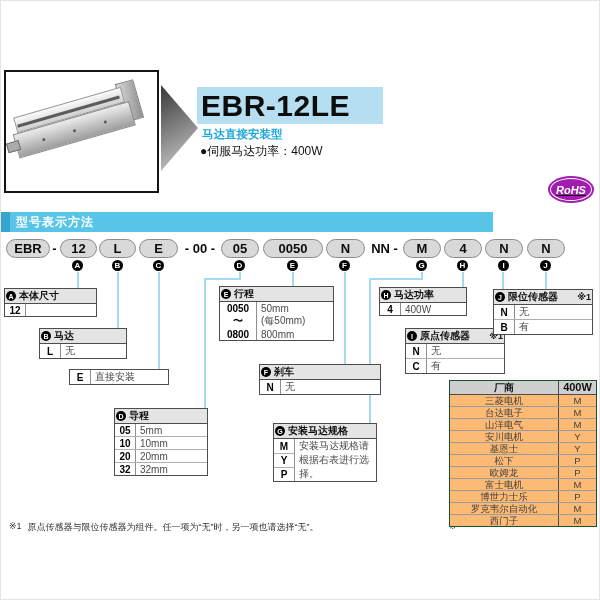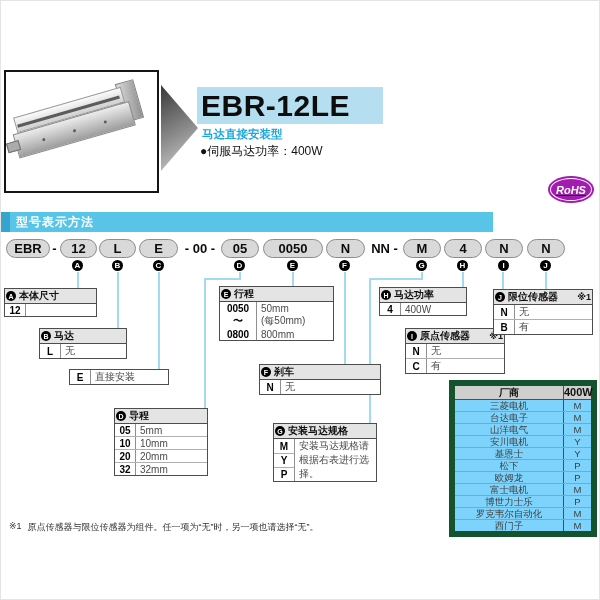--- a/index.html
+++ b/index.html
@@ -44,21 +44,21 @@
   .blc{width:10px;height:10px;border-radius:50%;background:#000;color:#fff;font-size:7px;font-weight:bold;display:flex;align-items:center;justify-content:center;flex:none;}
   .box-note{margin-left:auto;font-weight:bold;font-size:9px;}
   .box-r{display:flex;align-items:center;min-height:12px;}
   .box-r + .box-r{border-top:1px solid #b0b0b0;}
   .code{width:20px;flex:none;text-align:center;font-weight:bold;border-right:1px solid #8f8f8f;align-self:stretch;display:flex;align-items:center;justify-content:center;}
   .desc{padding:0 0 0 4px;color:#4a4a4a;}
   .box-e .code{width:36px;}
   .box-g .box-r + .box-r{border-top:none;}
   .box-g .box-r + .box-r .code{border-top:1px solid #b0b0b0;}
   
-  .mfg{position:absolute;left:448px;top:379px;width:148px;border:6px solid #14532d;box-sizing:border-box;z-index:2;background:#7dd3fc;}
+  .mfg{position:absolute;left:448px;top:379px;width:148px;border:1px solid #14532d;box-sizing:border-box;z-index:2;background:#fdba74;}
   .t-h{display:flex;background:#cfcfcf;border-bottom:1px solid #4d4d4d;font-weight:bold;height:13px;}
   .t-r{display:flex;height:11px;}
   .t-r + .t-r{border-top:1px solid #9d9d9d;}
   .t-c1{width:108px;flex:none;text-align:center;border-right:1px solid #4d4d4d;font-size:9.5px;color:#3f3f3f;line-height:11px;}
   .t-c2{flex:1;text-align:center;font-size:9.5px;color:#3f3f3f;line-height:11px;}
   .t-h .t-c1{font-size:10px;color:#111;line-height:13px;}
   .t-h .t-c2{font-size:11px;color:#111;line-height:13px;}
   
   .note{position:absolute;font-size:9px;color:#333;display:flex;gap:6px;}
   .n-mark{flex:none;font-weight:normal;}

